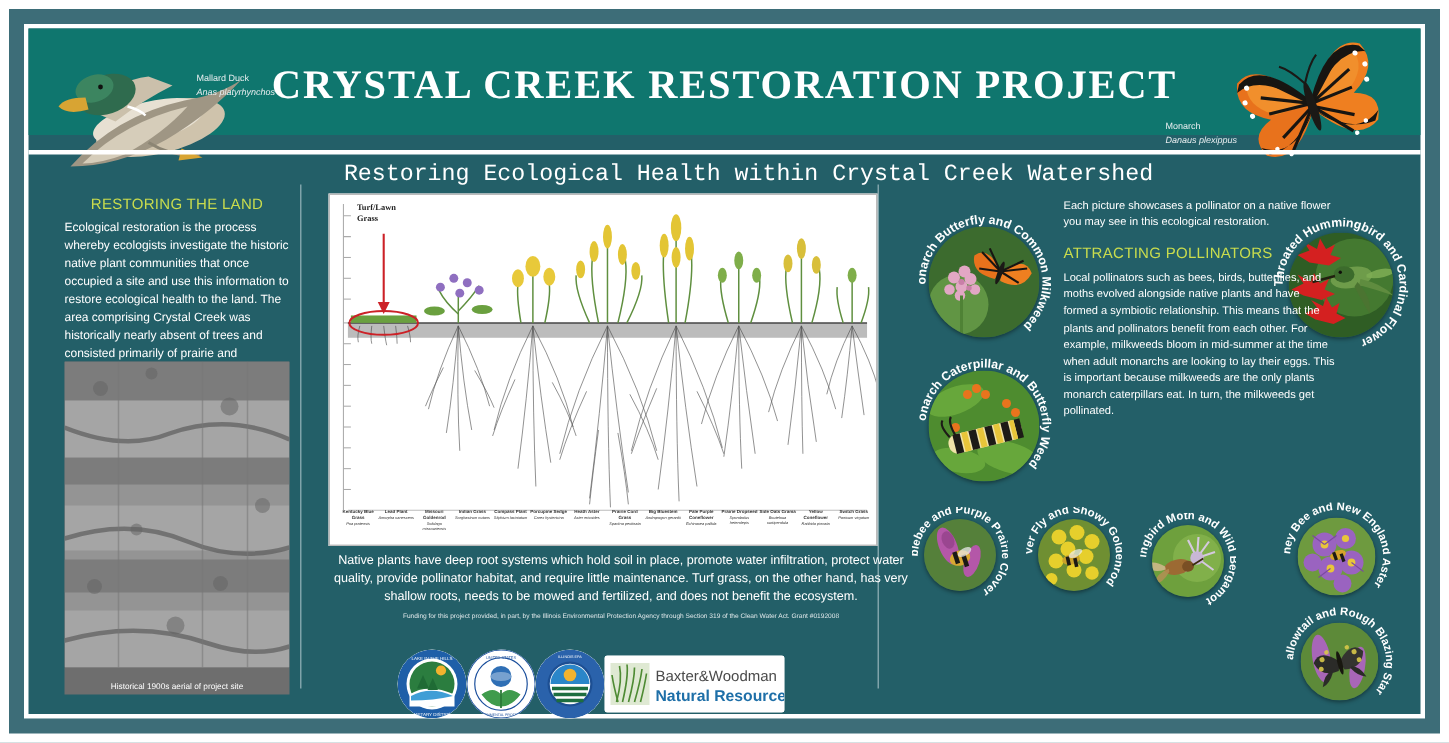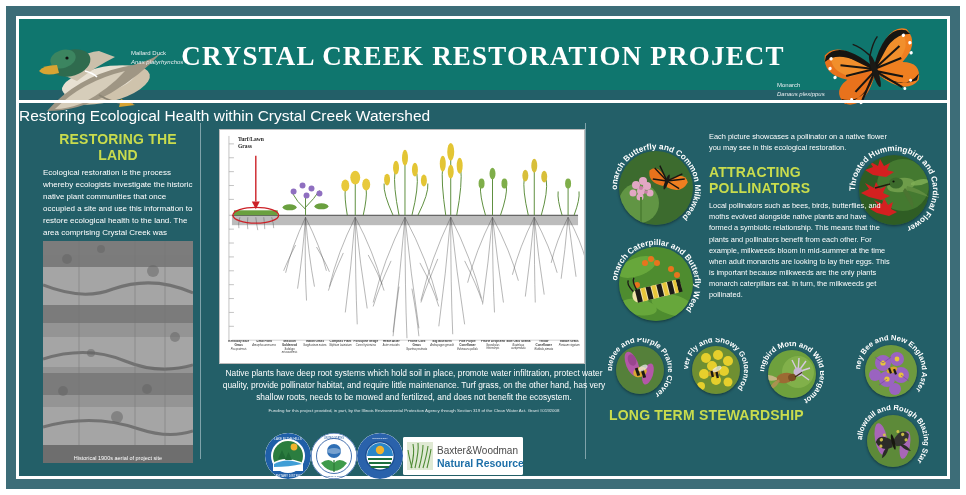--- a/index.html
+++ b/index.html
@@ -29,31 +29,31 @@
   .monarch-label i { font-style:italic; }
 
   
   .duck { position:absolute; left:18px; top:4px; width:130px; height:105px; }
   .monarch { position:absolute; left:800px; top:2px; width:110px; height:95px; }
 
   .white-rule { position:absolute; left:0; top:81px; width:100%; height:3px;
                 background:#ffffff; }
 
   
-  .subtitle { position:absolute; left:0; top:88px; width:100%; text-align:left;
-              font-size:15.5px; color:#ffffff; }
+  .subtitle { position:absolute; left:16px; top:88px; width:100%; text-align:center;
+              font-size:15.5px; color:#ffffff;font-family:Liberation Mono, monospace; }
 
   
   .divider { position:absolute; width:1px; background:#7fa3aa; }
   #div-left  { left:181px; top:104px; height:336px; }
   #div-right { left:566px; top:104px; height:336px; }
 
   
   .left-col { position:absolute; left:24px; top:112px; width:150px; }
-  .sec-head { color:#c9dc4d; font-size:14px; font-weight:bold;
+  .sec-head { color:#c9dc4d; font-size:10px; font-weight:normal;
               letter-spacing:.2px; margin-bottom:4px; }
   .left-col .sec-head { text-align:center; }
   .body-txt { color:#ffffff; font-size:8px; line-height:1.5; }
   .aerial { position:absolute; left:24px; top:222px; width:150px; height:222px;
             background:#6e6e6e; overflow:hidden; }
   .aerial .ph { position:absolute; left:0; top:0; right:0; bottom:18px; }
   .aerial-cap { position:absolute; left:0; bottom:2px; width:100%;
                 text-align:center; font-size:5.5px; color:#ffffff; }
 
   
@@ -762,17 +762,16 @@
         <div class="rc-body">Each picture showcases a pollinator on a native flower you may see in this ecological restoration.</div>
       </div>
       <div class="gap"></div>
       <div>
         <div class="sec-head">ATTRACTING POLLINATORS</div>
         <div class="rc-body">Local pollinators such as bees, birds, butterflies, and moths evolved alongside native plants and have formed a symbiotic relationship. This means that the plants and pollinators benefit from each other. For example, milkweeds bloom in mid-summer at the time when adult monarchs are looking to lay their eggs. This is important because milkweeds are the only plants monarch caterpillars eat. In turn, the milkweeds get pollinated.</div>
       </div>
     </div>
 
     <div class="lts">
-      <div class="sec-head">LONG TERM  STEWARDSHIP</div>
     </div>
 
   </div>
 </div>
 
 </body></html>

